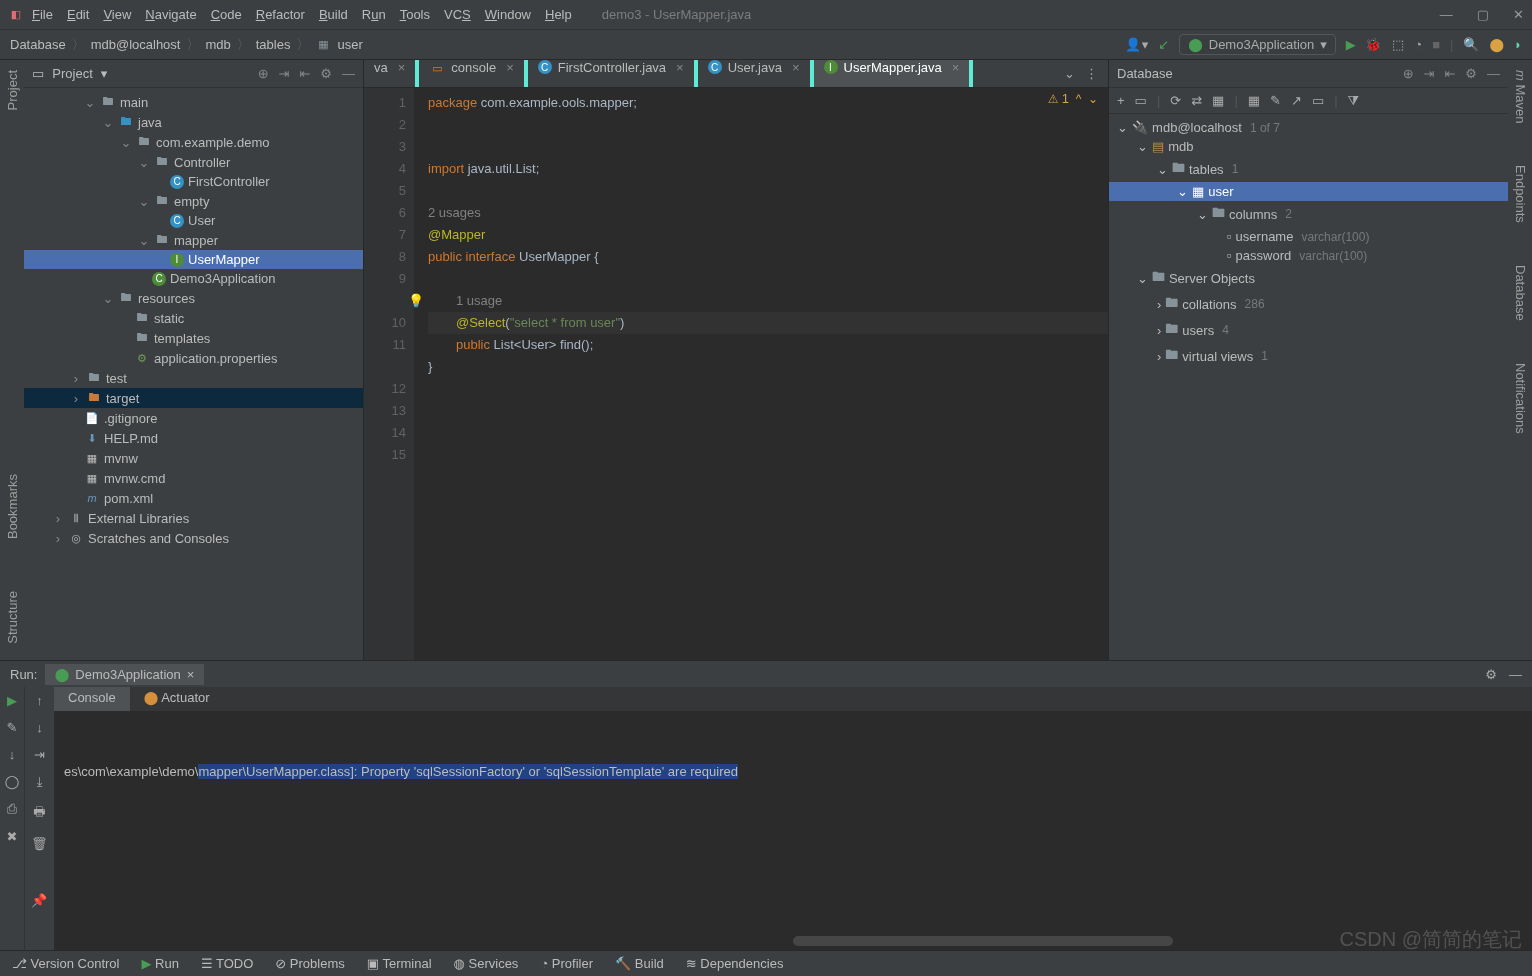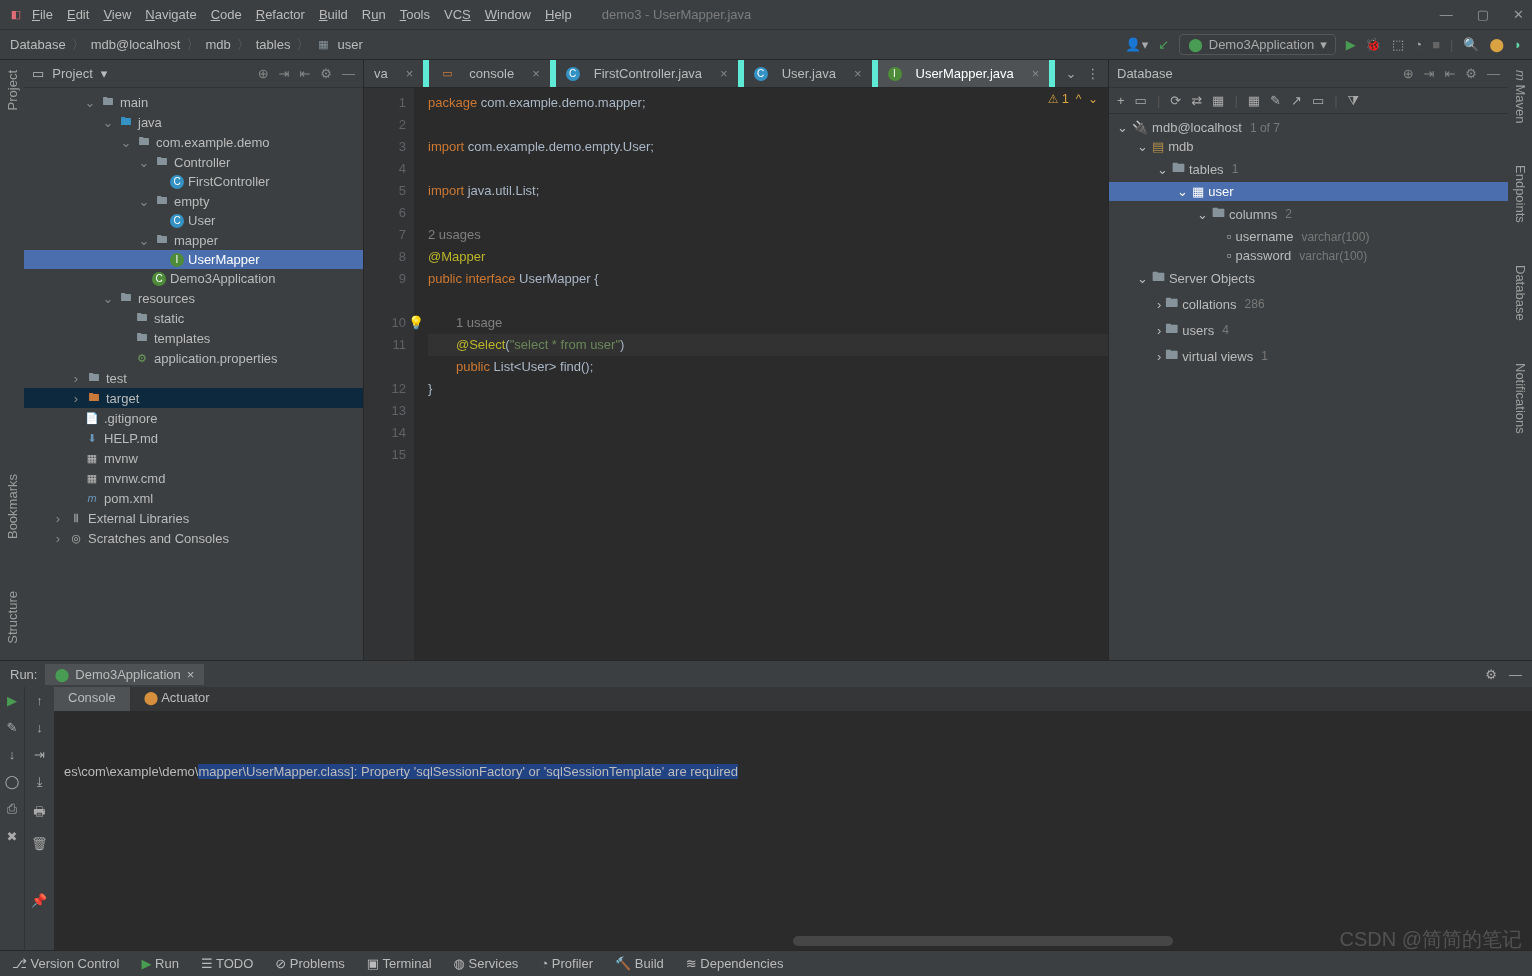--- a/index.html
+++ b/index.html
@@ -30,21 +30,21 @@
 .tree-node.sel{background:#4b6eaf;color:#fff}
 .tree-node.hl{background:#0d293e}
 .ficon{width:16px;height:16px;display:inline-flex;align-items:center;justify-content:center;font-size:11px}
 .folder{color:#87939a}
 .folder-orange{color:#c9793a}
 .flf{color:#3592c4}
 .cls{background:#3592c4;color:#fff;border-radius:50%;width:14px;height:14px;font-size:10px}
 .ifc{background:#4e8c3a;color:#fff;border-radius:50%;width:14px;height:14px;font-size:10px}
 .editor{flex:1;display:flex;flex-direction:column;background:#2b2b2b;min-width:0}
 .tabs{height:28px;display:flex;align-items:stretch;background:#3c3f41;border-bottom:1px solid #282828}
-.tab{display:flex;align-items:center;padding:0 10px;gap:14px;color:#bbb;border-right:6px solid #5eead4;font-size:13px}
+.tab{display:flex;padding:0 10px;gap:6px;color:#bbb;border-right:4px solid #5eead4;font-size:13px}
 .tab.active{background:#4e5254;color:#fff}
 .tab .x{color:#888;margin-left:4px}
 .tab-tail{margin-left:auto;display:flex;align-items:center;gap:10px;padding:0 10px;color:#aaa}
 .code-area{flex:1;display:flex;font-family:Consolas,monospace;font-size:14px;line-height:22px;position:relative}
 .gutter{width:50px;background:#313335;color:#606366;text-align:right;padding:4px 8px 0 0}
 .code{flex:1;padding:4px 0 0 14px;color:#a9b7c6;position:relative}
 .kw{color:#cc7832}
 .str{color:#6a8759}
 .ann{color:#bbb529}
 .cmt{color:#808080}
@@ -309,23 +309,22 @@
           <div>&nbsp;</div>
           <div>10</div>
           <div>11</div>
           <div>&nbsp;</div>
           <div>12</div>
           <div>13</div>
           <div>14</div>
           <div>15</div>
       </div>
       <div class="code">
-        <span class="cl"><span class="kw">package </span><span>com.example.demo.mapper;</span></span>
+        <span class="cl"><span class="kw">package </span><span>com.example.ools.mapper;</span></span>
         <span class="cl"></span>
-        <span class="cl"><span class="kw">import </span><span>com.example.demo.empty.User;</span></span>
         <span class="cl"></span>
         <span class="cl"><span class="kw">import </span><span>java.util.List;</span></span>
         <span class="cl"></span>
         <span class="cl cmt">2 usages</span>
         <span class="cl ann">@Mapper</span>
         <span class="cl"><span class="kw">public </span><span class="kw">interface </span><span>UserMapper {</span></span>
         <span class="cl"></span>
         <span class="cl" style="position:relative;padding-left:28px"><span class="bulb">💡</span><span class="cmt">1 usage</span></span>
         <span class="cl line-active" style="padding-left:28px"><span class="ann">@Select</span><span>(</span><span class="str">"select * from user"</span><span>)</span></span>
         <span class="cl" style="padding-left:28px"><span class="kw">public </span><span>List&lt;User&gt; </span><span>find</span><span>();</span></span>

